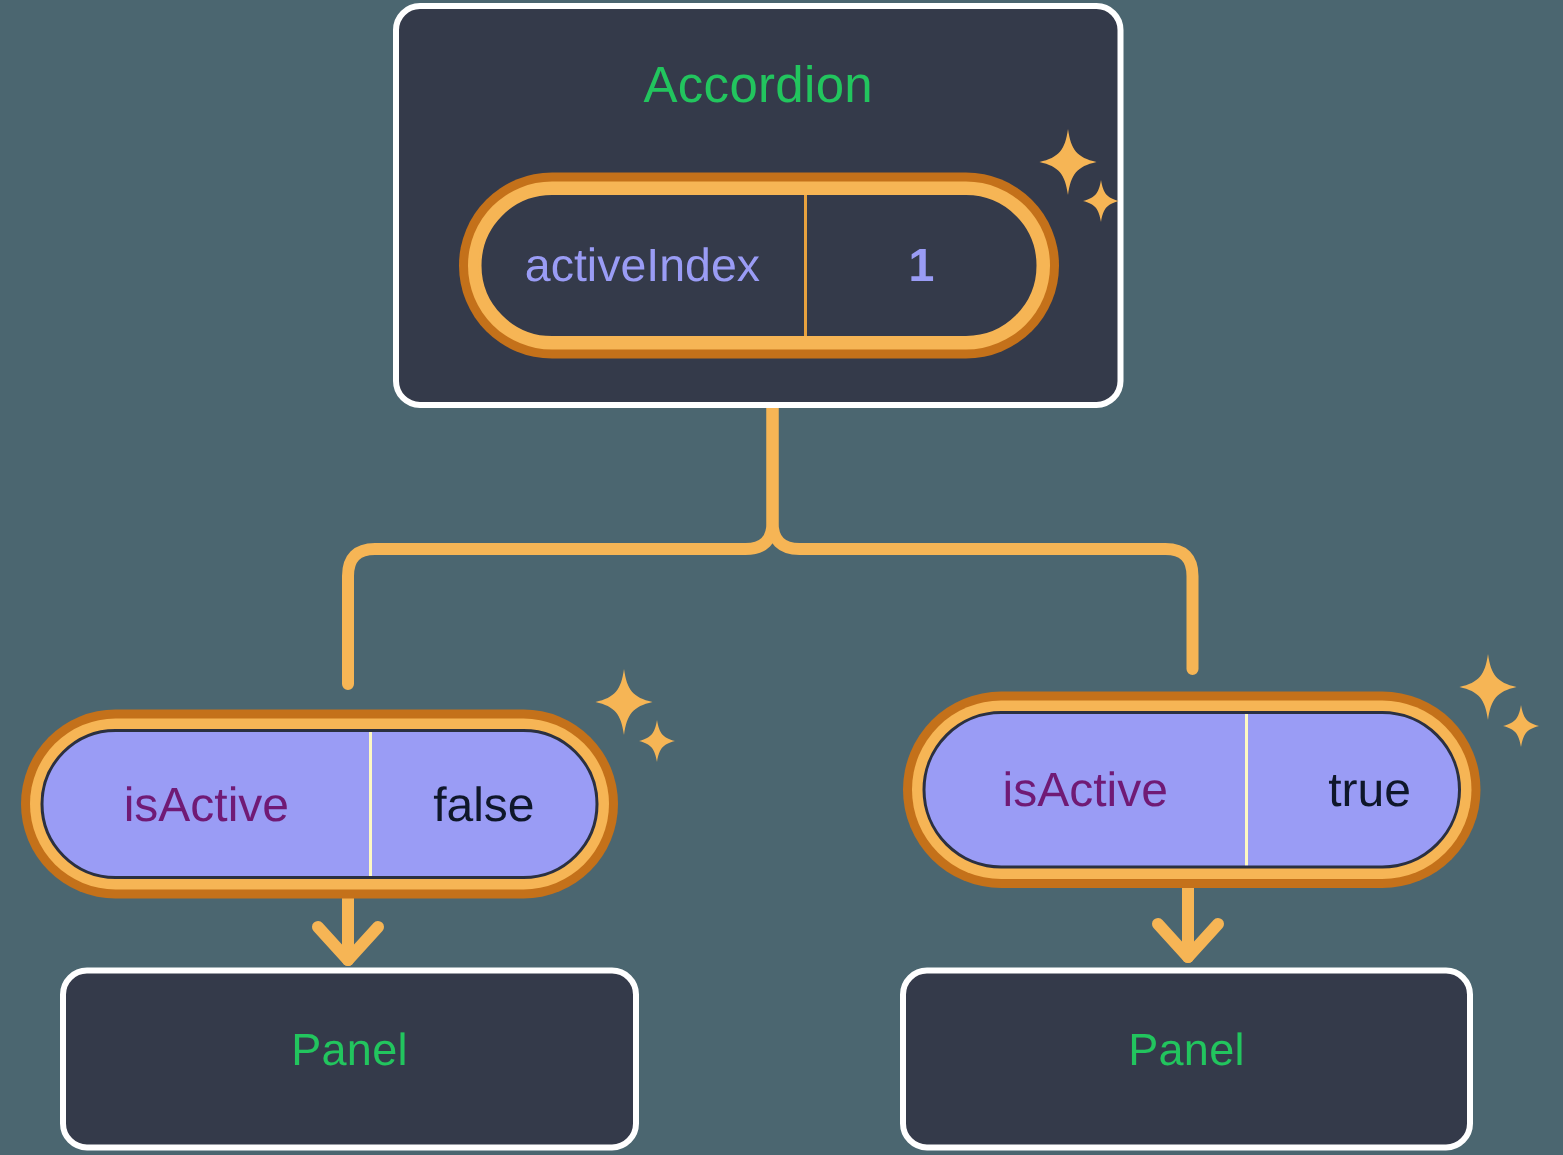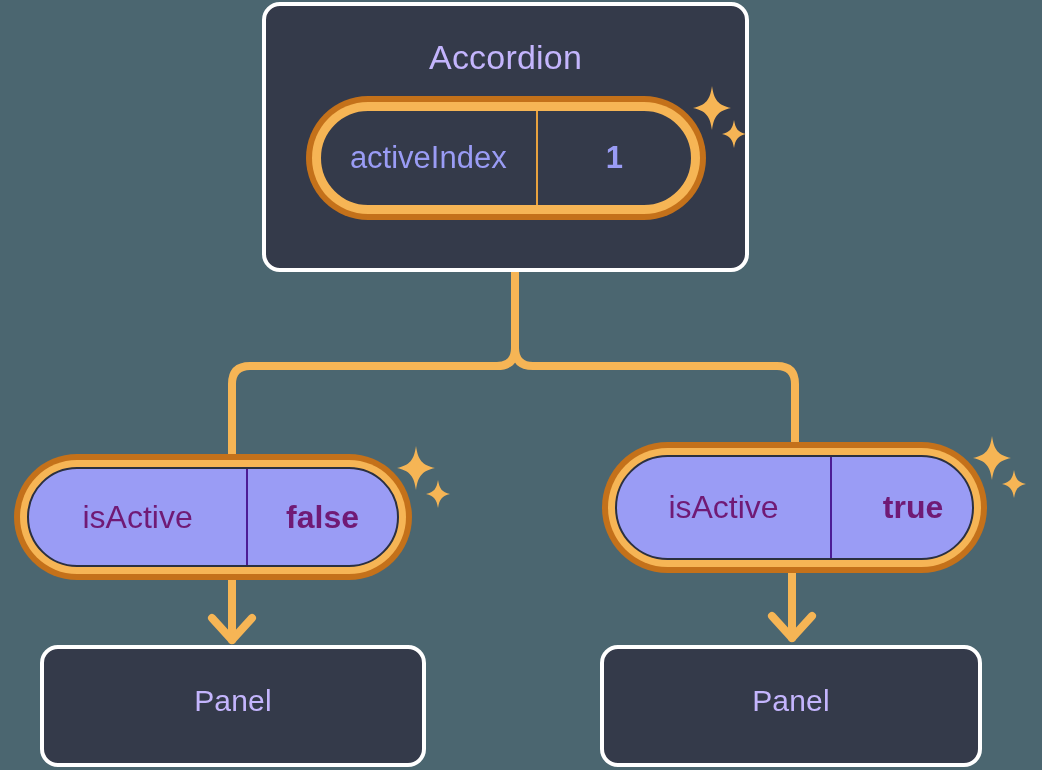--- a/index.html
+++ b/index.html
@@ -26,21 +26,21 @@
     border: 4px solid #ffffff;
     border-radius: 18px;
     box-sizing: border-box;
     z-index: 3;
   }
   .card-title {
     position: absolute;
     left: 0;
     right: 0;
     text-align: center;
-    color: #c4b5fd;
+    color: #22c55e;
     font-size: 34px;
     font-weight: 400;
     letter-spacing: 0.2px;
   }
 
   #accordion-card {
     left: 262px;
     top: 2px;
     width: 487px;
     height: 270px;
@@ -64,20 +64,21 @@
   #panel-right-card .card-title { top: 35px; font-size: 30px; }
 
   
   .pill {
     position: absolute;
     box-sizing: border-box;
     border-radius: 999px;
     display: flex;
     align-items: stretch;
     z-index: 4;
+    margin-top: 19px;
   }
   
   .pill-outer {
     position: absolute;
     inset: 0;
     border-radius: 999px;
     background: #c4711a;
   }
   
   .pill-mid {
@@ -123,24 +124,24 @@
   .pill-purple .pill-body {
     background: #9a9cf5;
     border: 2px solid #2b3040;
   }
   .pill-purple .pill-key {
     color: #701a75;
     font-size: 32px;
     font-weight: 400;
   }
   .pill-purple .pill-val {
-    color: #701a75;
+    color: #0f172a;
     font-size: 32px;
-    font-weight: 700;
-    border-left: 2px solid #4c1d95;
+    font-weight: 400;
+    border-left: 2px solid #fef9c3;
   }
 
   
   #pill-activeindex {
     left: 306px;
     top: 96px;
     width: 400px;
     height: 124px;
   }
   #pill-activeindex .pill-key { flex: 0 0 58%; }

